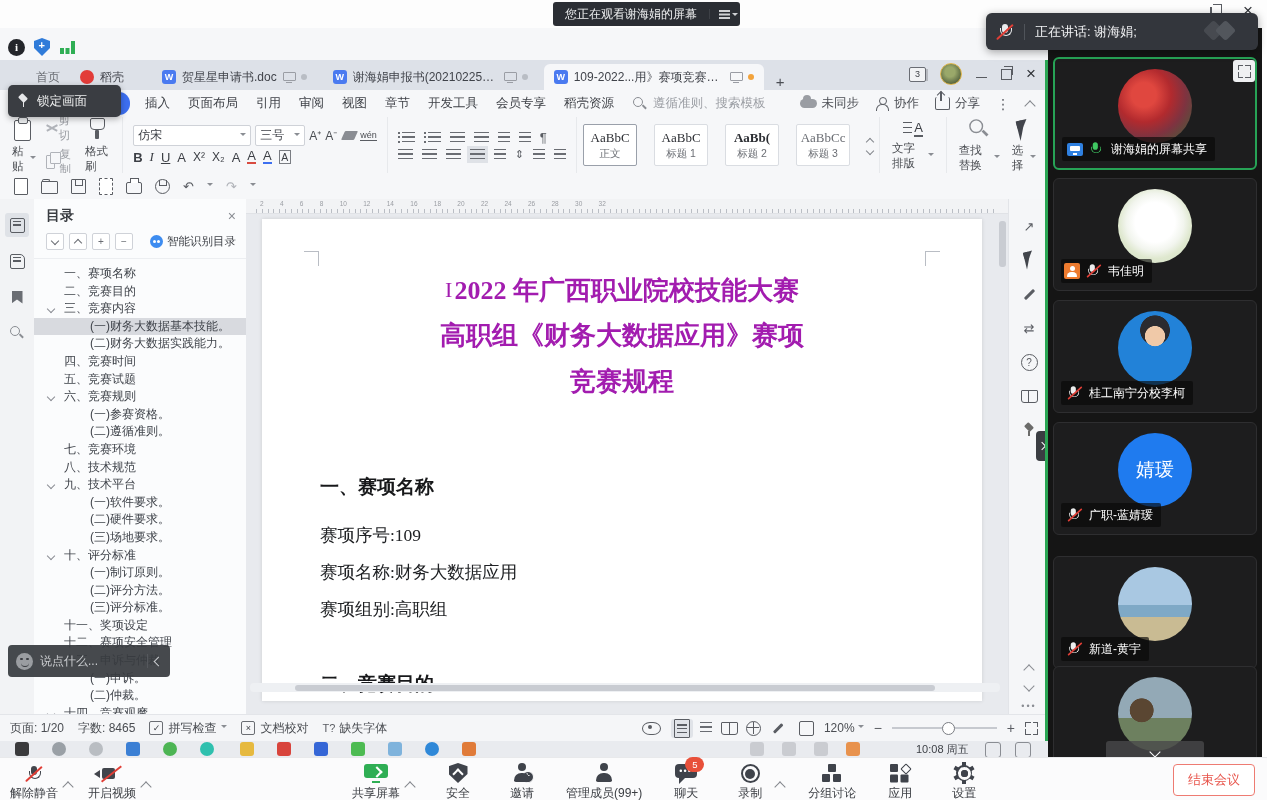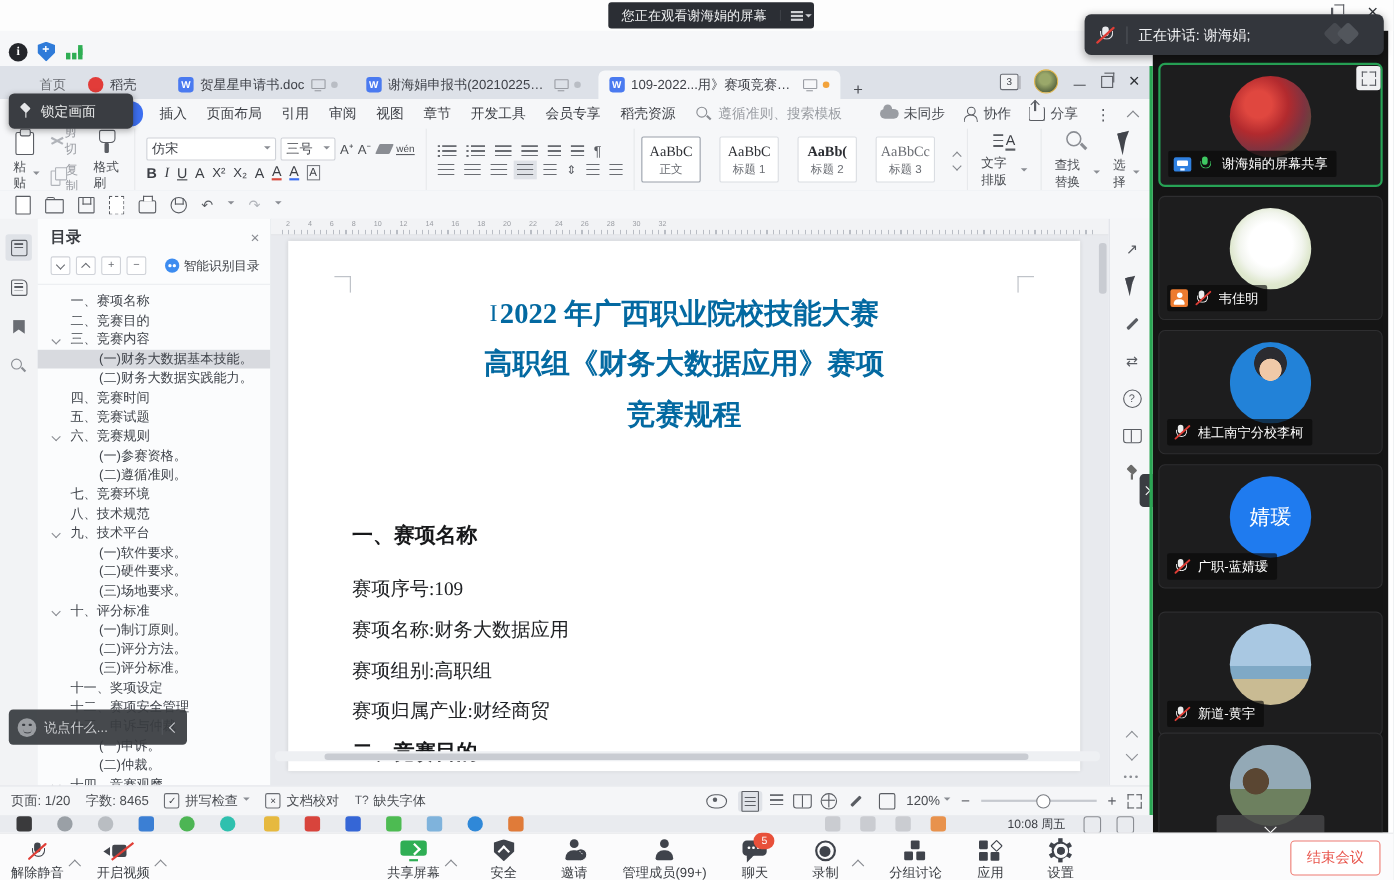--- a/index.html
+++ b/index.html
@@ -225,21 +225,21 @@
   .toc-it .exp{position:absolute;left:14px;top:6px;width:5px;height:5px;border-left:1.3px solid #8a8d93;border-bottom:1.3px solid #8a8d93;transform:rotate(-45deg);}
 
   .docarea{left:246px;top:171px;width:762px;height:515px;background:#e8eaee;overflow:hidden;}
   .ruler{position:absolute;left:0;top:0;width:762px;height:14px;background:#f2f3f5;border-bottom:1px solid #e0e2e6;}
   .ruler .ticks{position:absolute;left:10px;right:10px;bottom:0;height:4px;
     background:repeating-linear-gradient(90deg,#b9bdc4 0 1px,transparent 1px 5.8px);}
   .ruler .nums{position:absolute;left:14px;top:1px;font-size:6.5px;color:#9a9da3;word-spacing:14.5px;white-space:nowrap;}
   .page{position:absolute;left:16px;top:20px;width:720px;height:482px;background:#fff;box-shadow:0 0 4px rgba(0,0,0,.12);}
   .crop{position:absolute;width:14px;height:14px;border-left:1px solid #b9bdc4;border-bottom:1px solid #b9bdc4;}
   .doc-title{position:absolute;left:0;width:720px;text-align:center;font-family:"Liberation Serif","DejaVu Serif",serif;
-    font-weight:700;font-size:26px;color:#0369a1;line-height:36px;}
+    font-weight:700;font-size:26px;color:#a21caf;line-height:46px;}
   .doc-h{position:absolute;left:58px;font-size:19px;font-weight:700;color:#17181a;font-family:"Liberation Sans",sans-serif;}
   .doc-line{position:absolute;left:58px;font-family:"Liberation Serif","DejaVu Serif",serif;font-size:17.5px;color:#202225;}
   .ibeam{font-weight:400;font-size:22px;vertical-align:2px;margin-right:2px;}
   .hscroll{position:absolute;left:4px;top:484px;width:750px;height:9px;background:#eef0f3;border-radius:4px;}
   .hscroll .thumb{position:absolute;left:45px;top:1.5px;width:640px;height:6px;background:#c9ccd2;border-radius:3px;}
   .vscroll{position:absolute;right:2px;top:18px;width:7px;height:460px;}
   .vscroll .thumb{position:absolute;top:4px;width:7px;height:46px;background:#c9ccd2;border-radius:3px;}
 
   .rightstrip{left:1008px;top:171px;width:40px;height:515px;background:#f5f6f8;border-left:1px solid #e2e4e8;}
   .rs-ic{position:absolute;left:11px;width:18px;height:18px;color:#5a5d63;display:flex;align-items:center;justify-content:center;font-size:13px;}
@@ -628,21 +628,20 @@
       <div class="page">
         <span class="crop" style="left:42px;top:32px;transform:rotate(180deg);"></span>
         <span class="crop" style="right:42px;top:32px;transform:rotate(90deg);"></span>
         <div class="doc-title" style="top:48px;"><span class="ibeam">I</span><span>2022 年广西职业院校技能大赛</span></div>
         <div class="doc-title" style="top:94px;">高职组《财务大数据应用》赛项</div>
         <div class="doc-title" style="top:140px;">竞赛规程</div>
         <div class="doc-h" style="top:255px;">一、赛项名称</div>
         <div class="doc-line" style="top:304px;">赛项序号:109</div>
         <div class="doc-line" style="top:341px;">赛项名称:财务大数据应用</div>
         <div class="doc-line" style="top:378px;">赛项组别:高职组</div>
-        <div class="doc-line" style="top:415px;">赛项归属产业:财经商贸</div>
         <div class="doc-h" style="top:452px;">二、竞赛目的</div>
       </div>
       <div class="hscroll">
           <span class="thumb"></span>
         </div>
       <div class="vscroll">
           <span class="thumb"></span>
         </div>
     </div>
 

